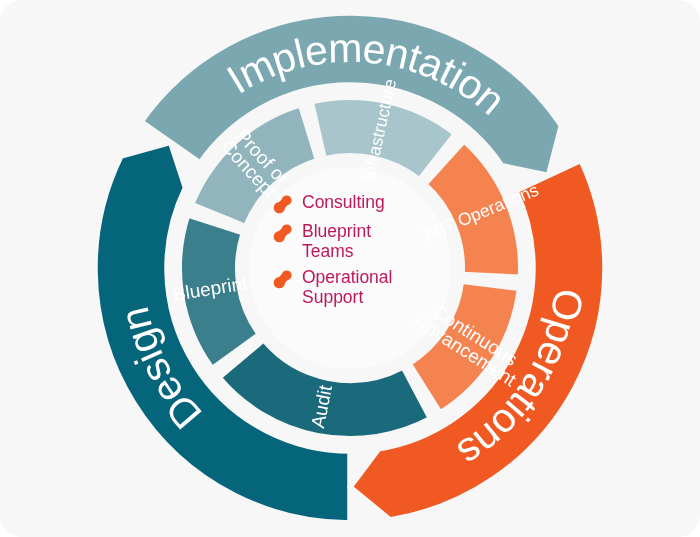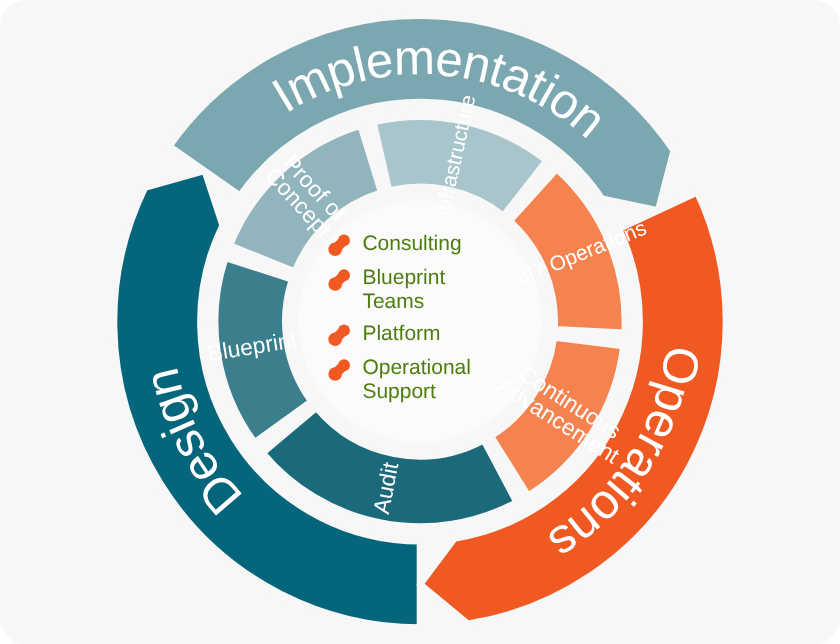--- a/index.html
+++ b/index.html
@@ -53,21 +53,21 @@
     margin-bottom: 6px;
   }
   .bullet {
     flex: 0 0 auto;
     width: 22px;
     height: 22px;
     margin-right: 8px;
     margin-top: 1px;
   }
   .list-text {
-    color: #4d7c0f;
+    color: #be185d;
     font-family: "Liberation Sans", sans-serif;
     font-size: 17.5px;
     line-height: 20px;
     white-space: pre-line;
   }
 </style>
 </head>
 <body>
 
 <div id="canvas">
@@ -140,26 +140,18 @@
       </svg>
       <div class="list-text">Blueprint
 Teams</div>
     </div>
     <div class="list-row">
       <svg class="bullet" viewBox="0 0 24 24">
         <circle cx="8" cy="16" r="6.2" fill="#f05a22"></circle>
         <circle cx="16" cy="8" r="5.4" fill="#f05a22"></circle>
         <rect x="7.5" y="6.5" width="9" height="9" transform="rotate(45 12 12)" fill="#f05a22"></rect>
       </svg>
-      <div class="list-text">Platform</div>
-    </div>
-    <div class="list-row">
-      <svg class="bullet" viewBox="0 0 24 24">
-        <circle cx="8" cy="16" r="6.2" fill="#f05a22"></circle>
-        <circle cx="16" cy="8" r="5.4" fill="#f05a22"></circle>
-        <rect x="7.5" y="6.5" width="9" height="9" transform="rotate(45 12 12)" fill="#f05a22"></rect>
-      </svg>
       <div class="list-text">Operational
 Support</div>
     </div>
   </div>
 
 </div>
 
 </body></html>

